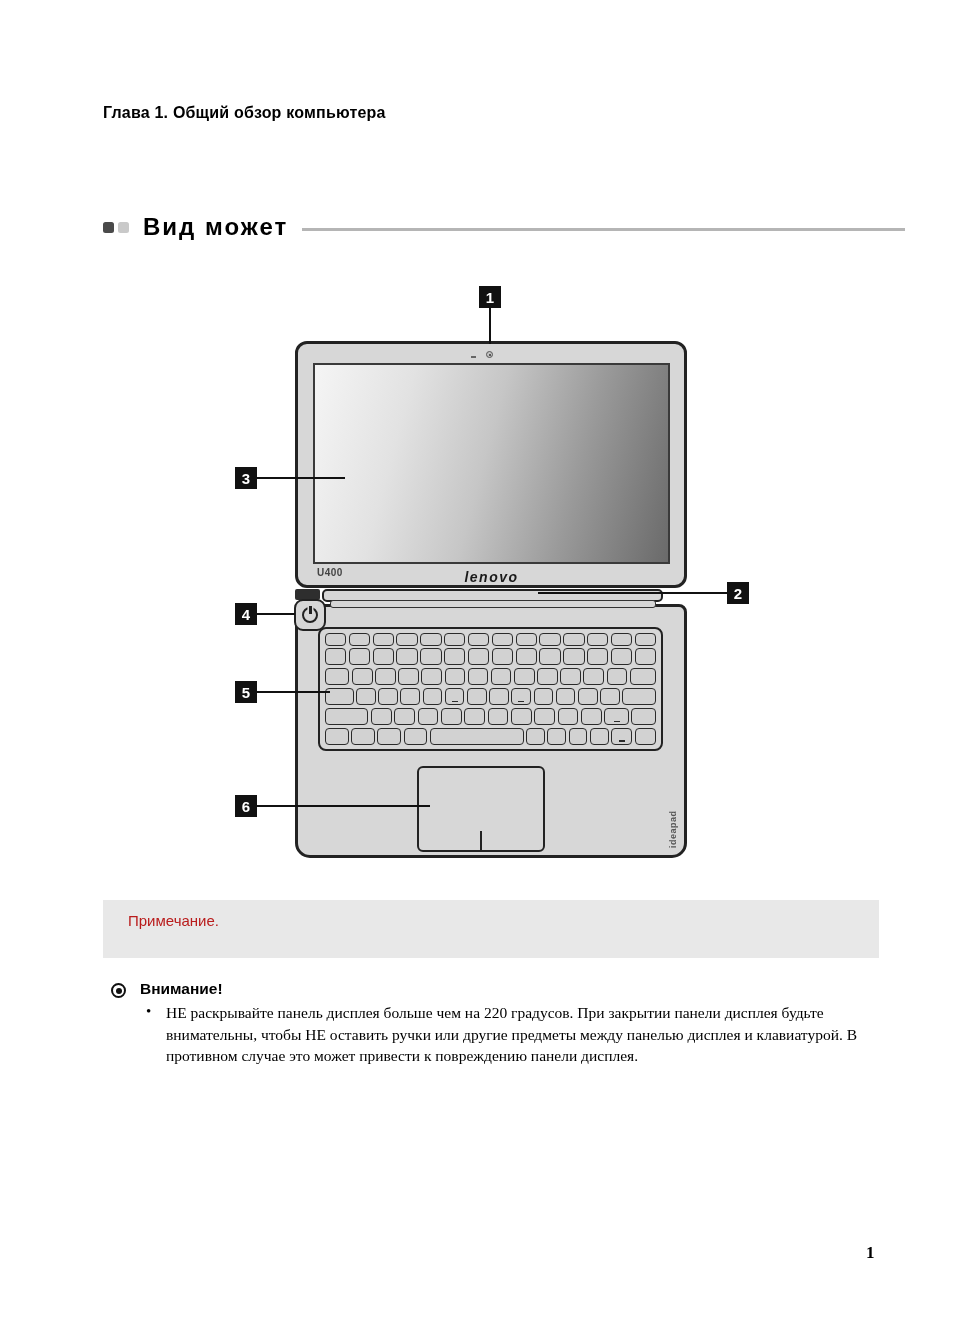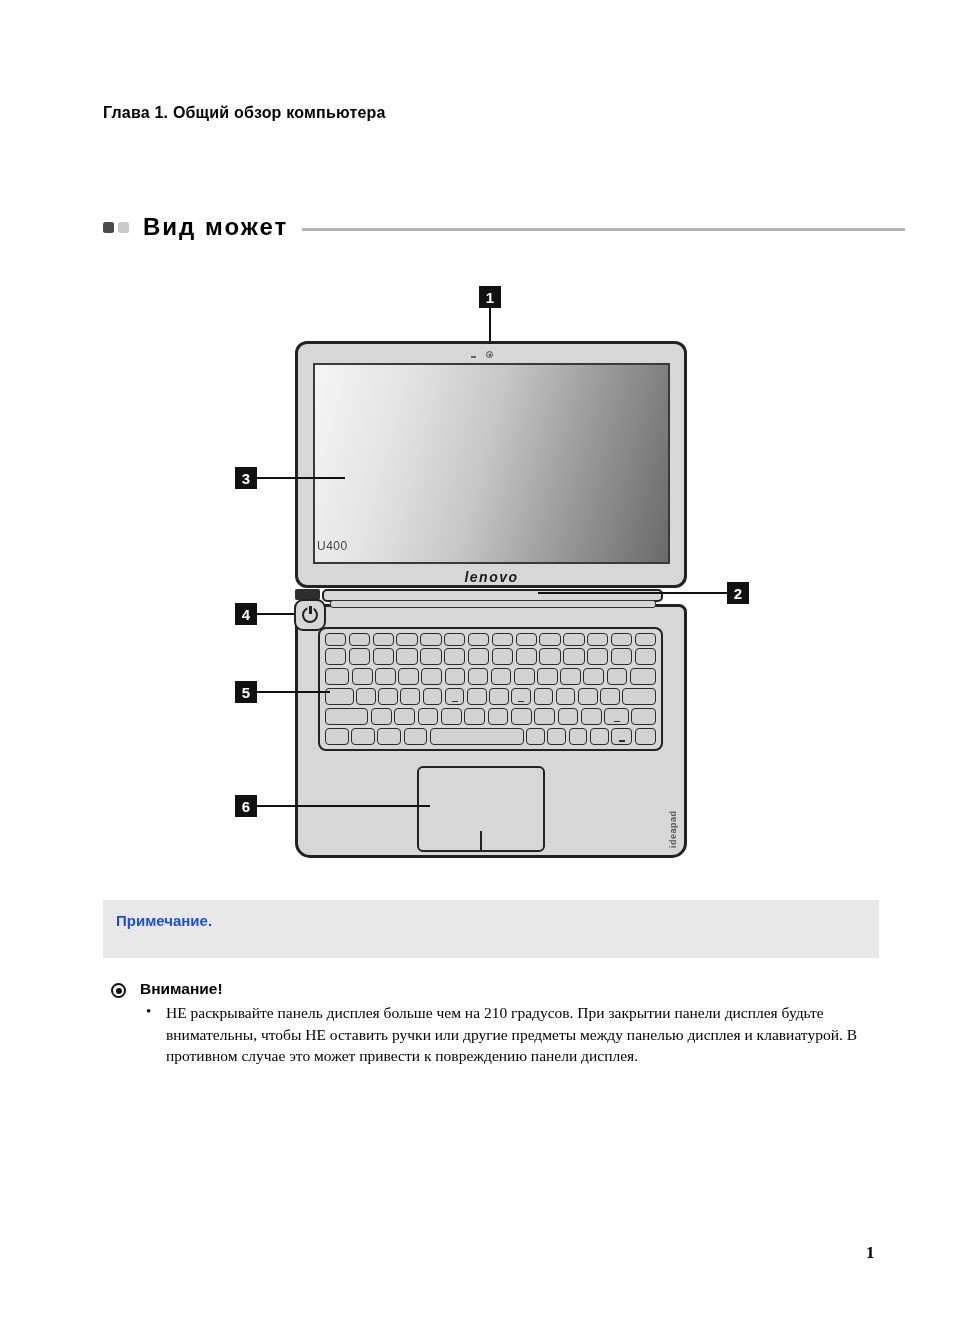--- a/index.html
+++ b/index.html
@@ -43,21 +43,21 @@
     left:313px; top:363px; width:357px; height:201px; box-sizing:border-box;
     border:2px solid #3a3a3a; z-index:2;
     background:linear-gradient(105deg,#f5f5f5 0%,#e2e2e2 25%,#c6c6c6 48%,#9a9a9a 72%,#6a6a6a 100%);
   }
   .camera-dot {
     left:486px; top:351px; width:7px; height:7px; border-radius:50%;
     border:1.5px solid #555; background:#c2c2c2; box-sizing:border-box; z-index:3;
   }
   .camera-pupil { left:489px; top:354px; width:2px; height:2px; border-radius:50%; background:#333; z-index:4;}
   .mic-dash { left:471px; top:356px; width:5px; height:1.5px; background:#666; z-index:3; }
-  .model-label { left:317px; top:539px; font-size:12px; font-weight:normal; color:#444; letter-spacing:0.5px; z-index:3; }
+  .model-label { left:317px; top:567px; font-size:10px; font-weight:bold; color:#444; letter-spacing:0.5px; z-index:3; }
   .brand-logo {
     left:313px; top:569px; width:357px; text-align:center; z-index:3;
     font-size:14px; font-weight:bold; font-style:italic; letter-spacing:1.5px; color:#1a1a1a;
   }
   .hinge-cap { left:295px; top:589px; width:25px; height:11px; background:#2e2e2e; border-radius:2px; z-index:2; }
   .hinge-strip {
     left:322px; top:589px; width:341px; height:13px; box-sizing:border-box;
     background:#d7d7d7; border:2px solid #222; border-radius:5px; z-index:2;
   }
   .hinge-strip2 {
@@ -105,21 +105,21 @@
     left:668px; top:798px; height:50px; z-index:3;
     writing-mode:vertical-rl; transform:rotate(180deg);
     font-size:9px; font-weight:bold; color:#555; letter-spacing:0.5px;
   }
 
   
   .note-box {
     left:103px; top:900px; width:776px; height:58px; box-sizing:border-box;
     background:#e8e8e8; display:flex; padding:12px 12px 0 13px;
   }
-  .note-label { font-size:15px; font-weight:bold; color:#1d4ed8; white-space:nowrap; }
+  .note-label { font-size:15px; font-weight:normal; color:#b91c1c; white-space:nowrap;margin-left:12px; }
   .note-text {
     margin-left:13px; width:635px; font-family:"Liberation Serif", serif;
     font-size:15.5px; line-height:20px; color:#000;
   }
 
   
   .attention-icon { left:111px; top:983px; width:15px; height:15px; box-sizing:border-box;
     border:2px solid #111; border-radius:50%; z-index:2; }
   .attention-icon::after {
     content:""; position:absolute; left:2.5px; top:2.5px; width:6px; height:6px;
@@ -279,17 +279,17 @@
   <div class="callout" style="left:235px; top:681px;">5</div>
   <div class="callout" style="left:235px; top:795px;">6</div>
 
   <div class="abs note-box">
     <div class="note-label">Примечание.</div>
   </div>
 
   <div class="abs attention-icon"></div>
   <div class="abs attention-heading">Внимание!</div>
   <div class="abs attention-bullet">•</div>
-  <div class="abs attention-text">НЕ раскрывайте панель дисплея больше чем на 210 градусов. При закрытии панели дисплея будьте внимательны, чтобы НЕ оставить ручки или другие предметы между панелью дисплея и клавиатурой. В противном случае это может привести к повреждению панели дисплея.</div>
+  <div class="abs attention-text">НЕ раскрывайте панель дисплея больше чем на 220 градусов. При закрытии панели дисплея будьте внимательны, чтобы НЕ оставить ручки или другие предметы между панелью дисплея и клавиатурой. В противном случае это может привести к повреждению панели дисплея.</div>
 
   <div class="abs page-number">1</div>
 
 </div>
 
 </body></html>

